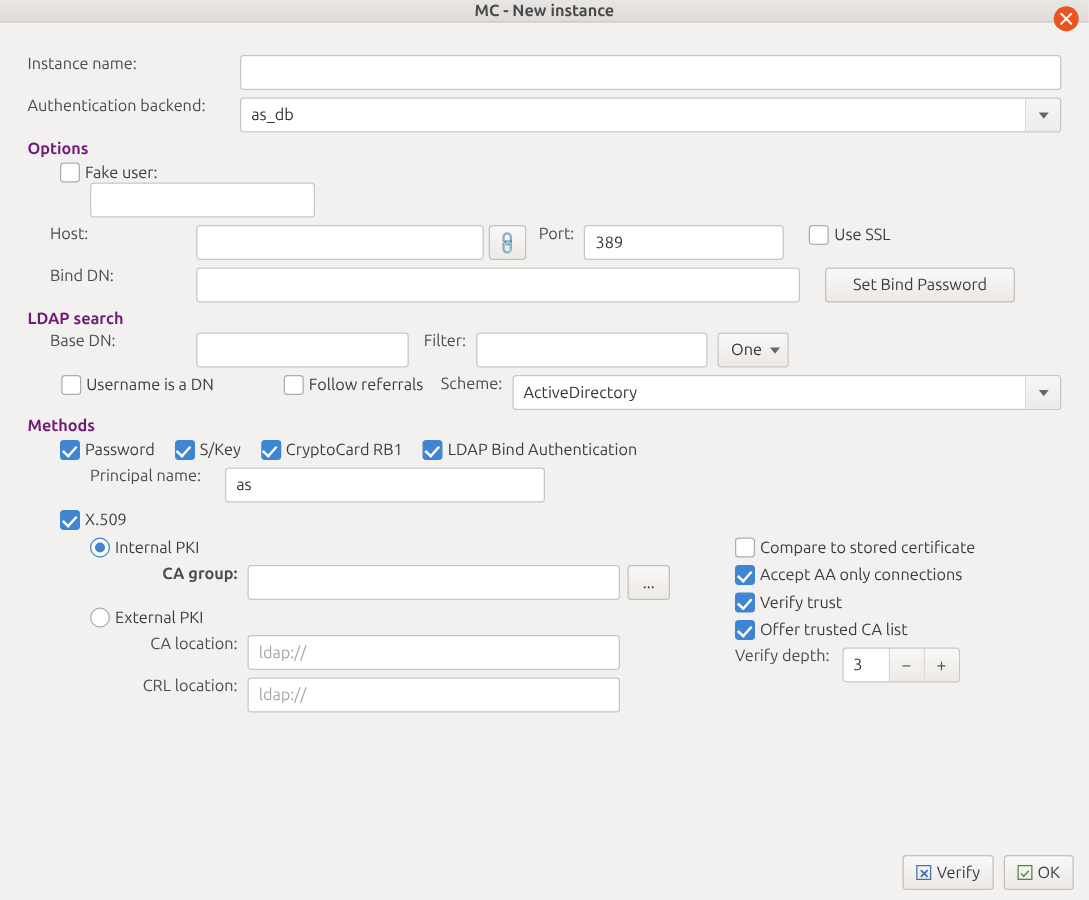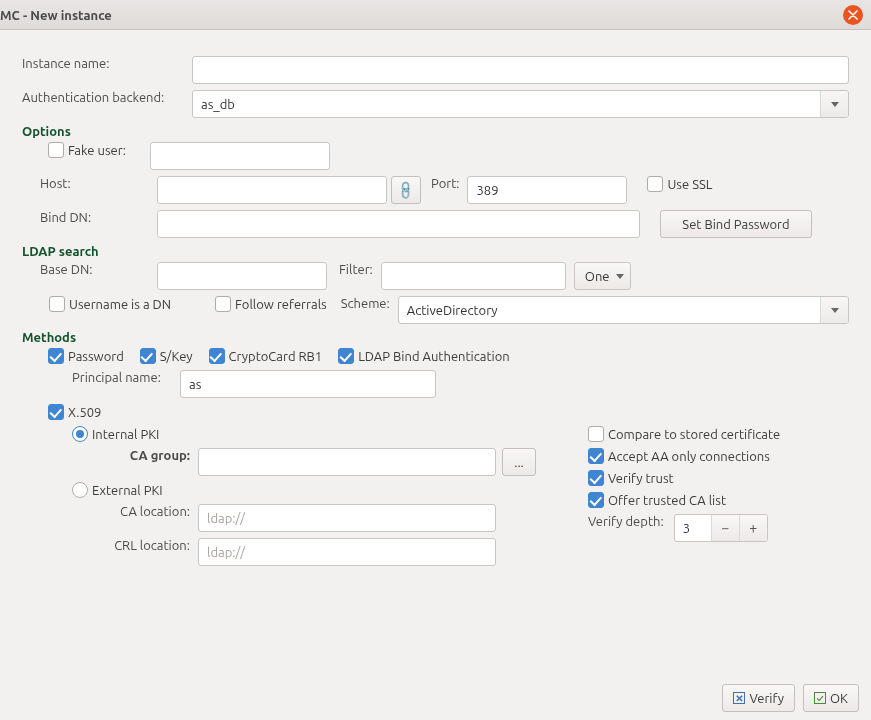--- a/index.html
+++ b/index.html
@@ -7,40 +7,40 @@
     margin: 0; padding: 0;
     font-family: "Ubuntu", "Segoe UI", sans-serif;
     font-size: 13px;
     color: #3c3c3c;
     background: #f2f1f0;
     width: 871px;
     height: 720px;
     overflow: hidden;
   }
   .titlebar {
-    height: 30px;
+    height: 18px;
     background: linear-gradient(#e8e6e4, #dedbd8);
     border-bottom: 1px solid #c5c1bd;
     display: flex;
     align-items: center;
-    justify-content: flex-start;
+    justify-content: center;
     position: relative;
   }
   .titlebar .title { font-weight: bold; color: #4a4a4a; }
   .close-btn {
     position: absolute; right: 8px; top: 5px;
     width: 20px; height: 20px; border-radius: 10px;
     background: #e95420;
     display: flex; align-items: center; justify-content: center;
     color: white; font-size: 12px; line-height: 1;
     cursor: pointer;
   }
   .content { padding: 18px 22px 0 22px; }
   .row { display: flex; align-items: flex-start; margin-bottom: 6px; }
-  .section-h { font-weight: bold; color: #14532d; margin: 6px 0 4px 0; }
+  .section-h { font-weight: bold; color: #701a75; margin: 6px 0 4px 0; }
   .lbl { color: #4c4c4c; }
   .lbl-top1 { width: 170px; }
   input[type=text], .select, .spin {
     height: 28px;
     background: #fff;
     border: 1px solid #c9c5c2;
     border-radius: 3px;
     padding: 0 8px;
     font-family: inherit; font-size: 13px;
     color: #333;
@@ -158,21 +158,21 @@
     <span class="lbl lbl-top1">Authentication backend:</span>
     <div class="select" style="flex:1;">
       <span>as_db</span>
       <span class="caret-wrap">
           <span class="caret"></span>
         </span>
     </div>
   </div>
 
   <div class="section-h">Options</div>
-  <div class="row" style="padding-left:26px;">
+  <div class="row" style="padding-left:26px;flex-direction:column;">
     <label class="chk">
       <span class="box"></span>
       <span>Fake user:</span>
     </label>
     <input type="text" style="width: 180px; margin-left: 24px;" value="">
   </div>
 
   <div style="padding-left:18px;">
     <div class="row">
       <span class="lbl" style="width:117px;">Host:</span>
@@ -206,21 +206,21 @@
       <div class="select" style="margin-left:8px; height:28px; background:linear-gradient(#f9f8f7,#ece9e6); padding:0 6px 0 10px; gap:6px;">
         <span>One</span>
         <span class="caret"></span>
       </div>
     </div>
     <div class="row">
       <label class="chk" style="margin-left:9px;">
         <span class="box"></span>
         <span>Username is a DN</span>
       </label>
-      <label class="chk" style="margin-left:14px;padding-left:30px;">
+      <label class="chk" style="margin-left:26px;padding-left:30px;">
         <span class="box"></span>
         <span>Follow referrals</span>
       </label>
       <span class="lbl" style="margin-left:14px; margin-right:8px;">Scheme:</span>
       <div class="select" style="flex:1;">
         <span>ActiveDirectory</span>
         <span class="caret-wrap">
             <span class="caret"></span>
           </span>
       </div>

